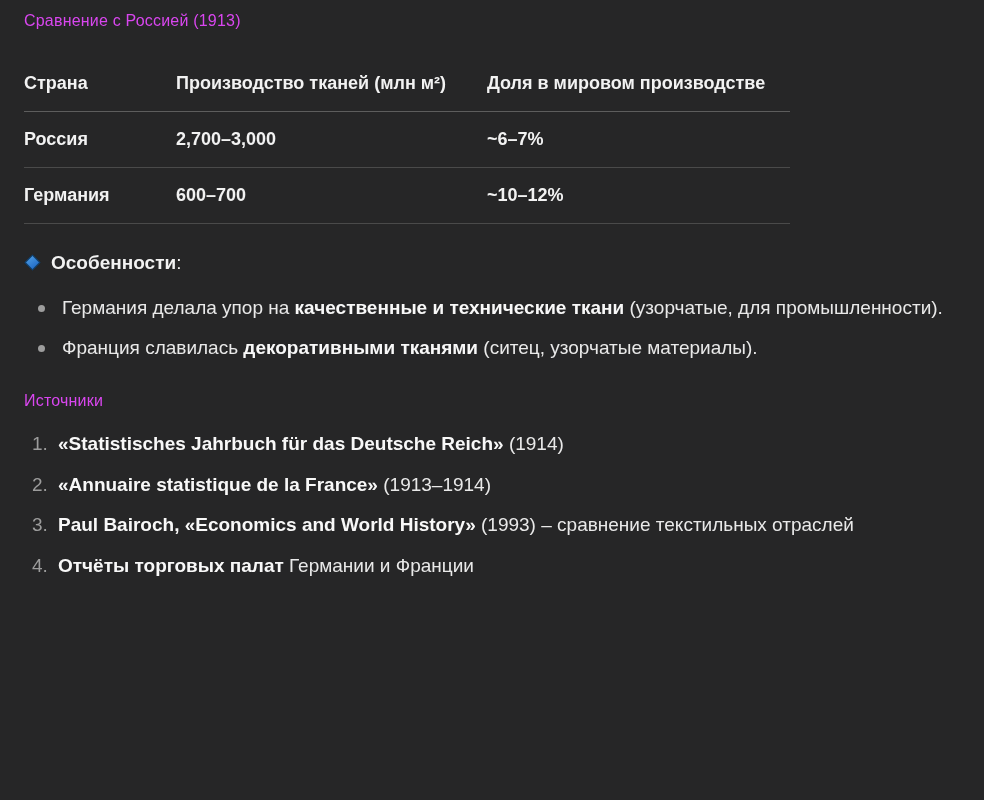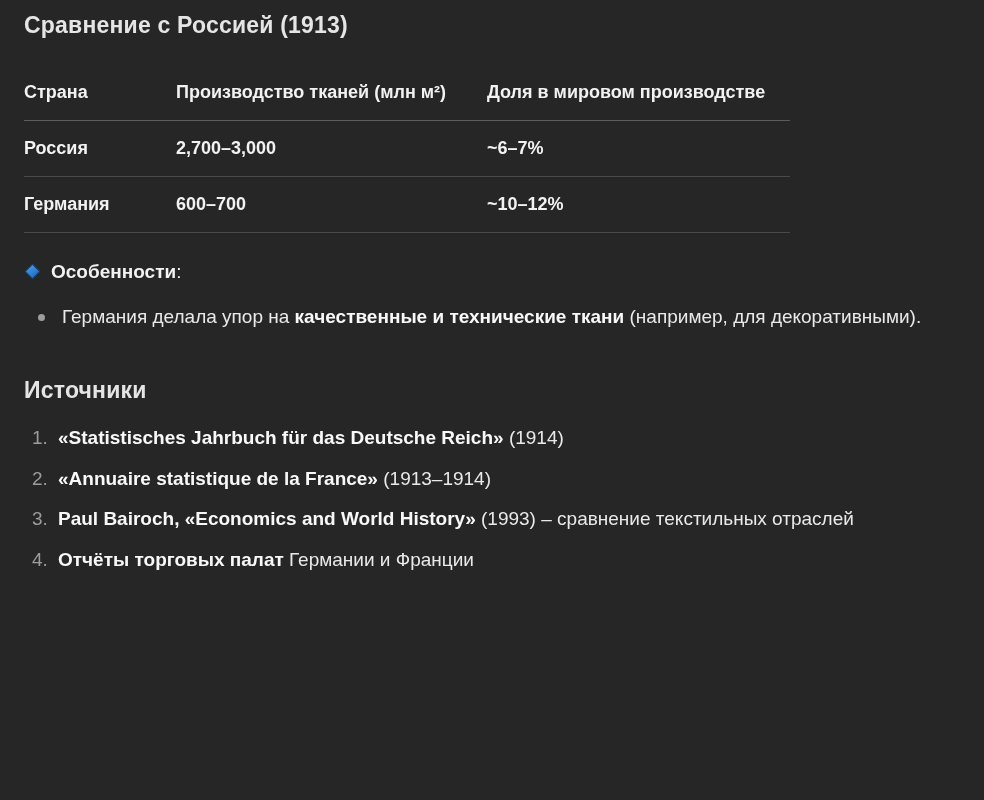--- a/index.html
+++ b/index.html
@@ -8,26 +8,26 @@
     width: 984px; height: 800px;
     background: #262627;
     color: #ededed;
     font-family: "Liberation Sans", "DejaVu Sans", sans-serif;
     overflow: hidden;
   }
   .page { padding: 12px 20px 0 24px; }
 
   h2.sec-title {
     margin: 0;
-    font-size: 23px;
-    font-weight: 700;
-    color: #e5e5e5;
+    font-size: 16px;
+    font-weight: 400;
+    color: #d946ef;
     letter-spacing: .2px;
   }
-  h2.sources-title { margin-top: 40px; }
+  h2.sources-title { margin-top: 24px; }
 
   table.cmp {
     border-collapse: collapse;
     table-layout: fixed;
     width: 766px;
     margin-top: 26px;
   }
   table.cmp th, table.cmp td {
     text-align: left;
     font-size: 18px;
@@ -130,21 +130,24 @@
             <stop offset="1" stop-color="#1c66c4"></stop>
           </linearGradient>
         </defs>
         <path d="M12 1.6 L22.4 12 L12 22.4 L1.6 12 Z" fill="url(#dg)" stroke="#10406e" stroke-width="1.6" stroke-linejoin="round"></path>
       </svg>
     </span><span class="b">Особенности</span><span>:</span>
   </div>
 
   <ul class="features">
     <li>
-      <span class="dot"></span><span>Германия делала упор на </span><span class="bold">качественные и технические ткани</span><span> (например, для декоративными).</span>
+      <span class="dot"></span><span>Германия делала упор на </span><span class="bold">качественные и технические ткани</span><span> (узорчатые, для промышленности).</span>
+    </li>
+    <li>
+      <span class="dot"></span><span>Франция славилась </span><span class="bold">декоративными тканями</span><span> (ситец, узорчатые материалы).</span>
     </li>
   </ul>
 
   <h2 class="sec-title sources-title">Источники</h2>
 
   <ol class="sources">
     <li>
       <span class="num">1.</span><span class="bold">«Statistisches Jahrbuch für das Deutsche Reich»</span><span> (1914)</span>
     </li>
     <li>

